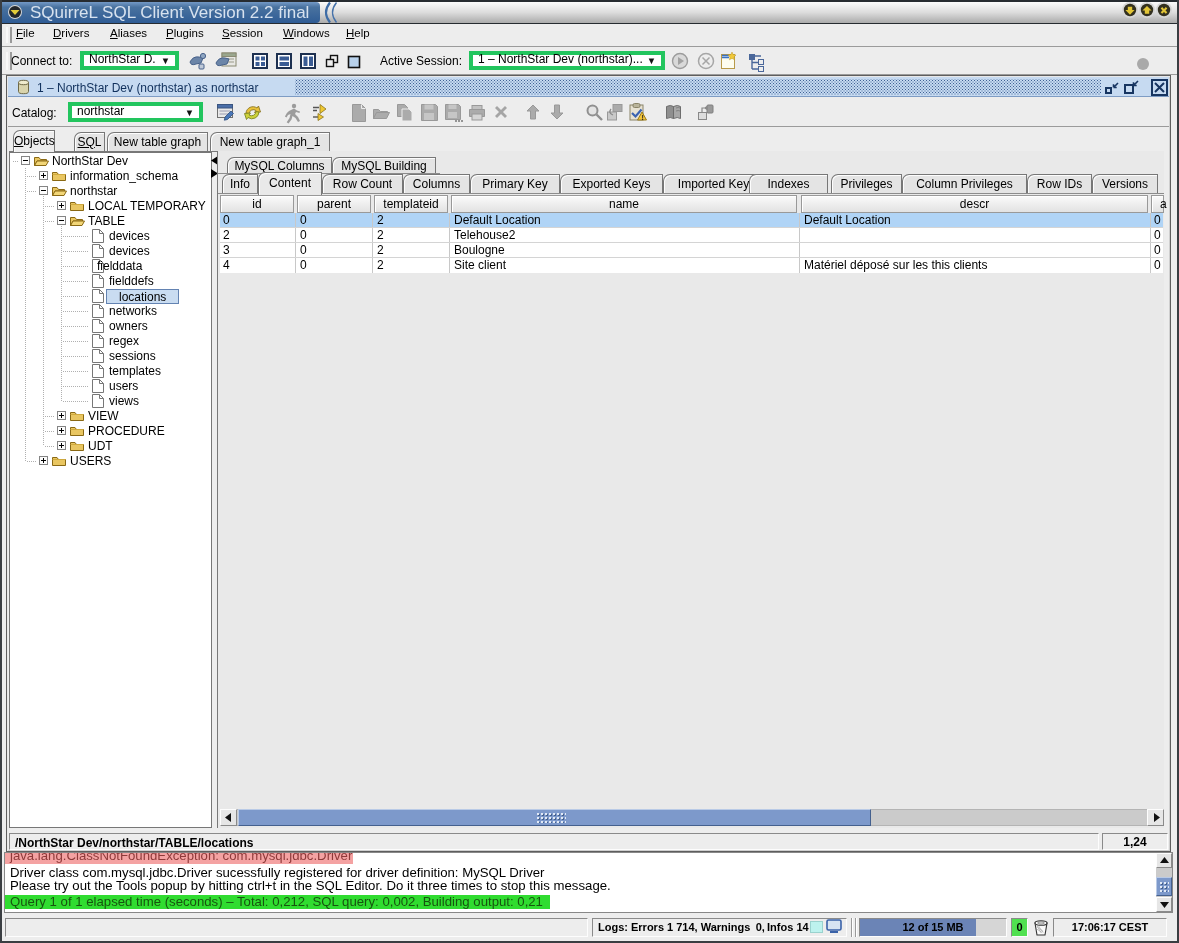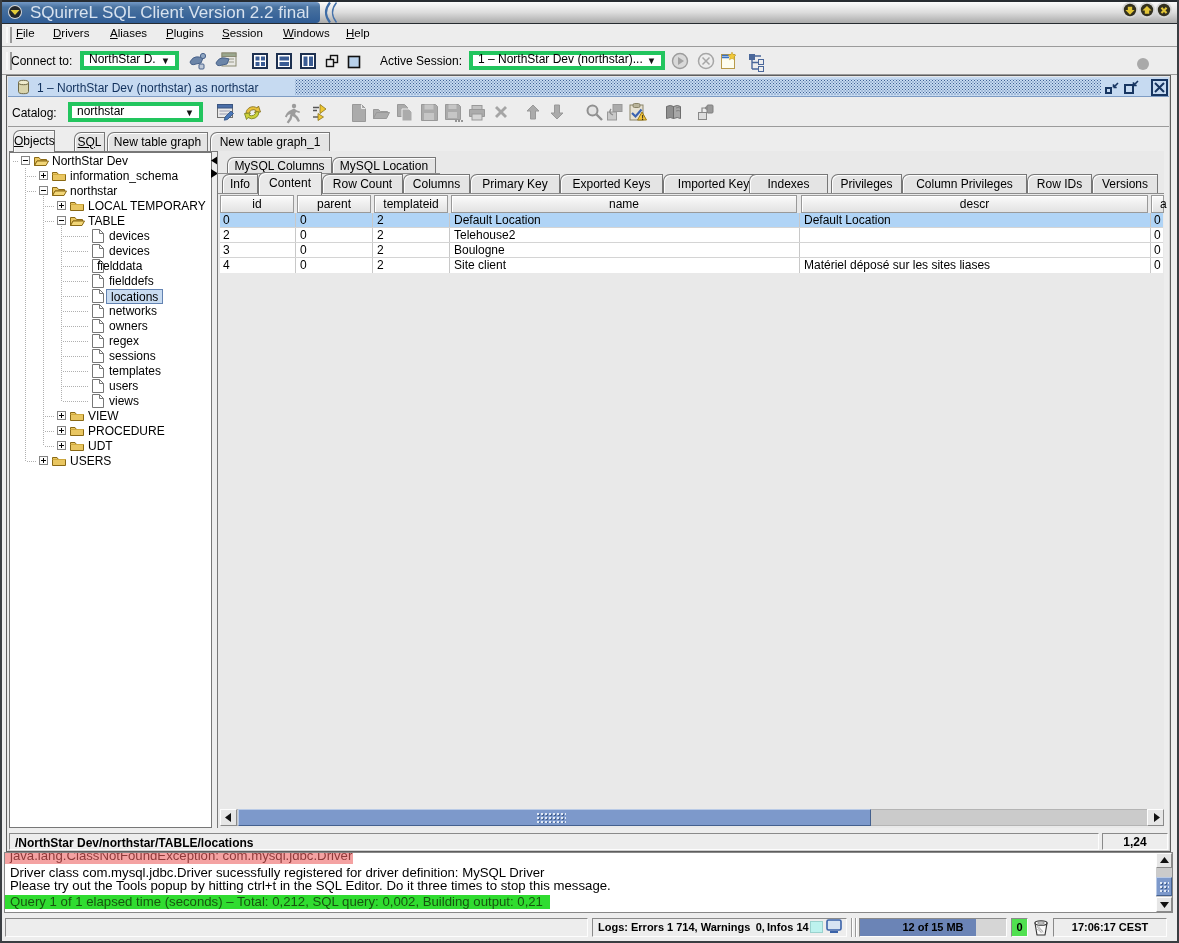--- a/index.html
+++ b/index.html
@@ -298,21 +298,21 @@
     <div class="abs" style="left:87px;top:106px;height:15px;line-height:15px">fielddata</div>
     <svg class="abs" style="left:82px;top:121px" width="12" height="14">
       <path d="M0.5,0.5 h7 l4,4 v9 h-11 Z" fill="#FFF" stroke="#777"></path>
       <path d="M7.5,0.5 v4 h4" fill="none" stroke="#777"></path>
     </svg>
     <div class="abs" style="left:99px;top:121px;height:15px;line-height:15px">fielddefs</div>
     <svg class="abs" style="left:82px;top:136px" width="12" height="14">
       <path d="M0.5,0.5 h7 l4,4 v9 h-11 Z" fill="#FFF" stroke="#777"></path>
       <path d="M7.5,0.5 v4 h4" fill="none" stroke="#777"></path>
     </svg>
-    <div class="abs" style="left:96px;top:136px;height:15px;line-height:15px;padding:0 4px;background:#C9DCF1;border:1px solid #6383B2">locations</div>
+    <div class="abs" style="left:96px;top:136px;height:15px;line-height:15px;padding:0 12px;background:#C9DCF1;border:1px solid #6383B2">locations</div>
     <svg class="abs" style="left:82px;top:151px" width="12" height="14">
       <path d="M0.5,0.5 h7 l4,4 v9 h-11 Z" fill="#FFF" stroke="#777"></path>
       <path d="M7.5,0.5 v4 h4" fill="none" stroke="#777"></path>
     </svg>
     <div class="abs" style="left:99px;top:151px;height:15px;line-height:15px">networks</div>
     <svg class="abs" style="left:82px;top:166px" width="12" height="14">
       <path d="M0.5,0.5 h7 l4,4 v9 h-11 Z" fill="#FFF" stroke="#777"></path>
       <path d="M7.5,0.5 v4 h4" fill="none" stroke="#777"></path>
     </svg>
     <div class="abs" style="left:99px;top:166px;height:15px;line-height:15px">owners</div>
@@ -397,21 +397,21 @@
     <div class="abs" style="left:53px;top:218px;width:25px;height:1px;background-image:repeating-linear-gradient(to right,#B0B0B0 0 1px,transparent 1px 2px)"></div>
     <div class="abs" style="left:53px;top:233px;width:25px;height:1px;background-image:repeating-linear-gradient(to right,#B0B0B0 0 1px,transparent 1px 2px)"></div>
     <div class="abs" style="left:53px;top:248px;width:25px;height:1px;background-image:repeating-linear-gradient(to right,#B0B0B0 0 1px,transparent 1px 2px)"></div>
   </div>
 <svg class="abs" style="left:211px;top:156px" width="8" height="26">
 <path d="M7,0 v9 l-7,-4.5 Z" fill="#000"></path>
     <path d="M0,13 v9 l7,-4.5 Z" fill="#000"></path>
   </svg>
 <div class="abs" style="left:217px;top:151px;width:947px;height:677px;border-left:1px solid #787878;background:#E9E9E9"></div>
 <div class="tab" style="left:227px;top:157px;width:105px;height:17px;line-height:16px">MySQL Columns</div>
-<div class="tab" style="left:332px;top:157px;width:104px;height:17px;line-height:16px">MySQL Location</div>
+<div class="tab" style="left:332px;top:157px;width:104px;height:17px;line-height:16px">MySQL Building</div>
 <div class="abs" style="left:218px;top:173px;width:222px;height:1px;background:#8C8C8C"></div>
 <div class="tab" style="left:222px;top:174px;width:36px;height:19px;line-height:18px">Info</div>
 <div class="tab" style="left:258px;top:172px;width:64px;height:23px;background:#E9E9E9;z-index:3;line-height:20px">Content</div>
 <div class="tab" style="left:322px;top:174px;width:81px;height:19px;line-height:18px">Row Count</div>
 <div class="tab" style="left:403px;top:174px;width:67px;height:19px;line-height:18px">Columns</div>
 <div class="tab" style="left:470px;top:174px;width:90px;height:19px;line-height:18px">Primary Key</div>
 <div class="tab" style="left:560px;top:174px;width:103px;height:19px;line-height:18px">Exported Keys</div>
 <div class="tab" style="left:663px;top:174px;width:107px;height:19px;line-height:18px">Imported Keys</div>
 <div class="tab" style="left:749px;top:174px;width:79px;height:19px;line-height:18px">Indexes</div>
 <div class="tab" style="left:831px;top:174px;width:71px;height:19px;line-height:18px">Privileges</div>
@@ -442,21 +442,21 @@
 <div class="cell" style="left:220px;top:243px;width:75px">3</div>
 <div class="cell" style="left:297px;top:243px;width:75px">0</div>
 <div class="cell" style="left:374px;top:243px;width:75px">2</div>
 <div class="cell" style="left:451px;top:243px;width:347px">Boulogne</div>
 <div class="cell" style="left:1151px;top:243px;width:12px">0</div>
 <div class="abs" style="left:220px;top:258px;width:943px;height:15px;background:#FFF"></div>
 <div class="cell" style="left:220px;top:258px;width:75px">4</div>
 <div class="cell" style="left:297px;top:258px;width:75px">0</div>
 <div class="cell" style="left:374px;top:258px;width:75px">2</div>
 <div class="cell" style="left:451px;top:258px;width:347px">Site client</div>
-<div class="cell" style="left:801px;top:258px;width:348px">Matériel déposé sur les sites liases</div>
+<div class="cell" style="left:801px;top:258px;width:348px">Matériel déposé sur les this clients</div>
 <div class="cell" style="left:1151px;top:258px;width:12px">0</div>
 <div class="abs" style="left:295px;top:213px;width:1px;height:60px;background:#C8C8C8"></div>
 <div class="abs" style="left:372px;top:213px;width:1px;height:60px;background:#C8C8C8"></div>
 <div class="abs" style="left:449px;top:213px;width:1px;height:60px;background:#C8C8C8"></div>
 <div class="abs" style="left:799px;top:213px;width:1px;height:60px;background:#C8C8C8"></div>
 <div class="abs" style="left:1150px;top:213px;width:1px;height:60px;background:#C8C8C8"></div>
 <div class="abs" style="left:220px;top:227px;width:943px;height:1px;background:#D4D4D4"></div>
 <div class="abs" style="left:220px;top:242px;width:943px;height:1px;background:#D4D4D4"></div>
 <div class="abs" style="left:220px;top:257px;width:943px;height:1px;background:#D4D4D4"></div>
 <div class="abs" style="left:220px;top:809px;width:944px;height:17px;background:#CBCBCB;border:1px solid #B4B4B4"></div>

